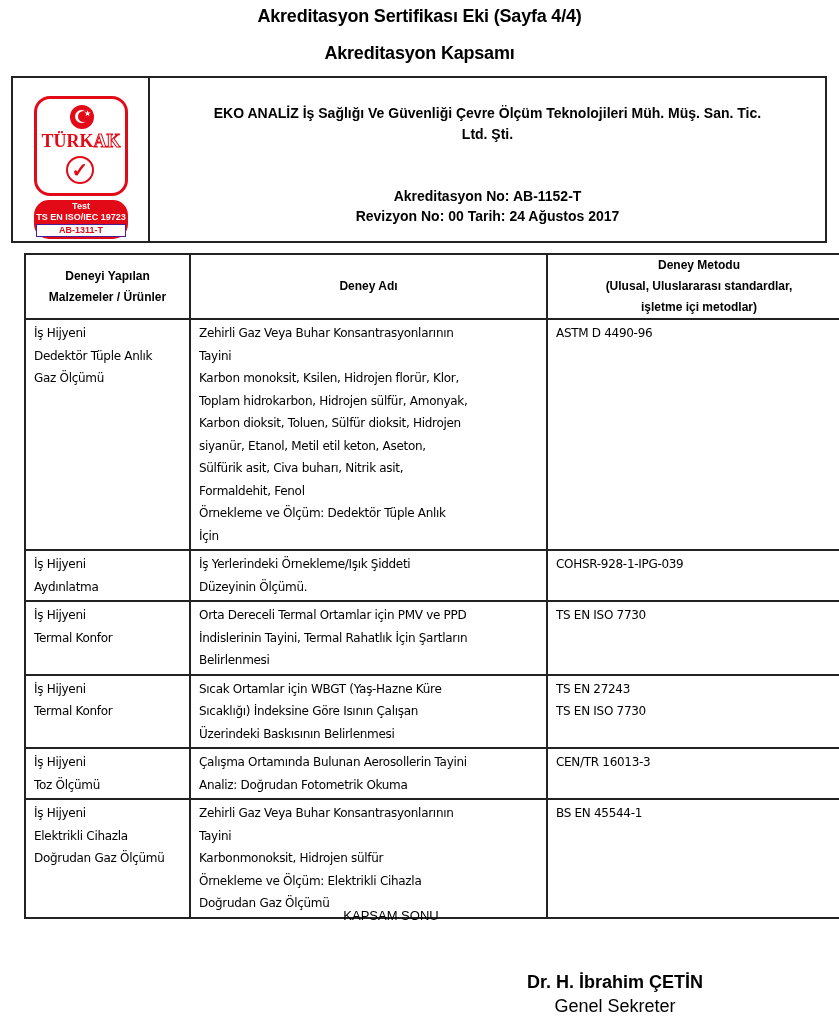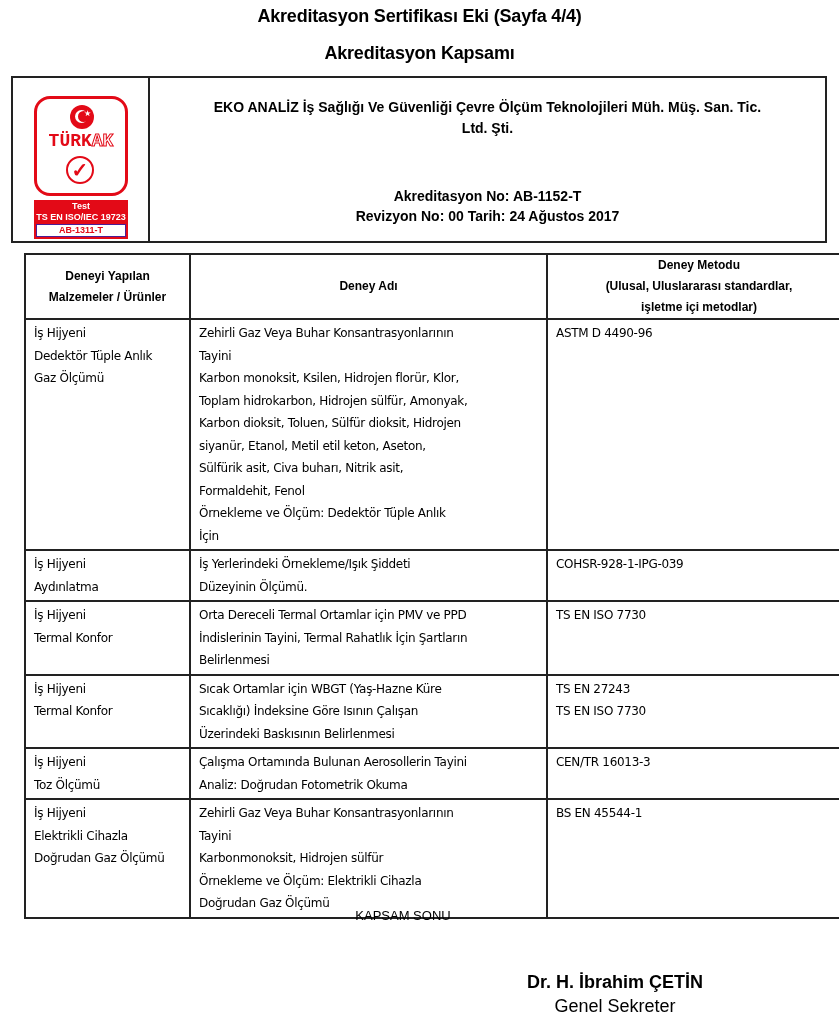--- a/index.html
+++ b/index.html
@@ -4,39 +4,39 @@
 <style>
   html, body { margin:0; padding:0; background:#fff; }
   body { width:839px; height:1024px; position:relative; overflow:hidden; color:#000; }
   .title { position:absolute; left:0; width:839px; text-align:center;
     font-family:"Liberation Sans", sans-serif; font-weight:bold; font-size:18px; letter-spacing:-0.2px; }
   #t1 { top:6px; }
   #t2 { top:43px; }
   .hdrbox { position:absolute; left:11px; top:76px; width:816px; height:167px; border:2px solid #222; box-sizing:border-box; display:flex; }
   .logo-cell { width:135px; border-right:2px solid #222; position:relative; }
   .info-cell { flex:1; position:relative; font-family:"Liberation Sans", sans-serif; font-weight:bold; font-size:14px; text-align:center; }
-  .company { position:absolute; top:19px; left:0; right:0; line-height:21px; padding:0 20px; }
+  .company { position:absolute; top:25px; left:0; right:0; line-height:21px; padding:0 20px; }
   .accno { position:absolute; top:110px; left:0; right:0; }
   .rev { position:absolute; top:130px; left:0; right:0; }
   .logo-frame { position:absolute; left:21px; top:18px; width:94px; height:100px; border:3px solid #e30a17; border-radius:16px; box-sizing:border-box; }
   .flag { position:absolute; left:33px; top:6px; width:24px; height:24px; border-radius:50%; background:#e30a17; }
   .flag .crescent-outer { position:absolute; left:5px; top:5px; width:13px; height:13px; border-radius:50%; background:#fff; }
   .flag .crescent-inner { position:absolute; left:8px; top:6px; width:11px; height:11px; border-radius:50%; background:#e30a17; }
   .flag .star { position:absolute; left:14px; top:5px; color:#fff; font-size:8px; line-height:8px; }
-  .turkak { position:absolute; left:0; right:0; top:32px; text-align:center; font-family:Liberation Mono, monospace; font-weight:bold; font-size:18px; color:#e30a17; letter-spacing:0; }
+  .turkak { position:absolute; left:0; right:0; top:32px; text-align:center; font-family:Liberation Serif, serif; font-weight:bold; font-size:18px; color:#e30a17; letter-spacing:0; }
   .turkak .ak { color:#fff; -webkit-text-stroke:1px #e30a17; }
   .check { position:absolute; left:29px; top:57px; width:28px; height:28px; border:2px solid #e30a17; border-radius:50%; box-sizing:border-box; text-align:center; color:#e30a17; font-size:20px; line-height:24px; font-weight:bold; }
-  .badge { position:absolute; left:21px; top:122px; width:94px; background:#e30a17; color:#fff; font-family:"Liberation Sans", sans-serif; font-weight:bold; text-align:center; font-size:9px; line-height:11px; padding-top:1px; box-sizing:border-box; }
+  .badge { position:absolute; left:21px; top:122px; width:94px; background:#e30a17; color:#fff; font-family:"Liberation Sans", sans-serif; font-weight:bold; text-align:center; font-size:9px; line-height:11px; padding-top:1px; box-sizing:border-box;border-radius:15px; }
   .badge .acc { background:#fff; color:#e30a17; margin:1px 2px 2px 2px; border:1px solid #4c1d95; }
   table.scope { position:absolute; left:24px; top:253px; width:828px; border-collapse:collapse; table-layout:fixed; }
   table.scope th, table.scope td { border:2px solid #222; vertical-align:top; }
   table.scope th { font-family:"Liberation Sans", sans-serif; font-weight:bold; font-size:12px; line-height:21px; text-align:center; vertical-align:middle; height:59px; padding:0 4px; }
   table.scope td { font-family:"DejaVu Sans", sans-serif; font-size:12px; line-height:22.5px; padding:2px 6px 2px 8px; letter-spacing:-0.3px; }
   .col1 { width:165px; } .col2 { width:357px; } .col3 { width:auto; }
-  .end { position:absolute; left:16px; width:774px; top:908px; text-align:center; font-family:"Liberation Sans", sans-serif; font-size:13px; }
+  .end { position:absolute; left:4px; width:774px; top:908px; text-align:center; font-family:"Liberation Sans", sans-serif; font-size:13px; }
   .sig-name { position:absolute; left:500px; width:230px; top:972px; text-align:center; font-family:"Liberation Sans", sans-serif; font-weight:bold; font-size:18px; }
   .sig-role { position:absolute; left:500px; width:230px; top:996px; text-align:center; font-family:"Liberation Sans", sans-serif; font-size:18px; }
   .line { display:block; }
 </style>
 </head>
 <body>
 
 <div class="title" id="t1">Akreditasyon Sertifikası Eki (Sayfa 4/4)</div>
 <div class="title" id="t2">Akreditasyon Kapsamı</div>
 

